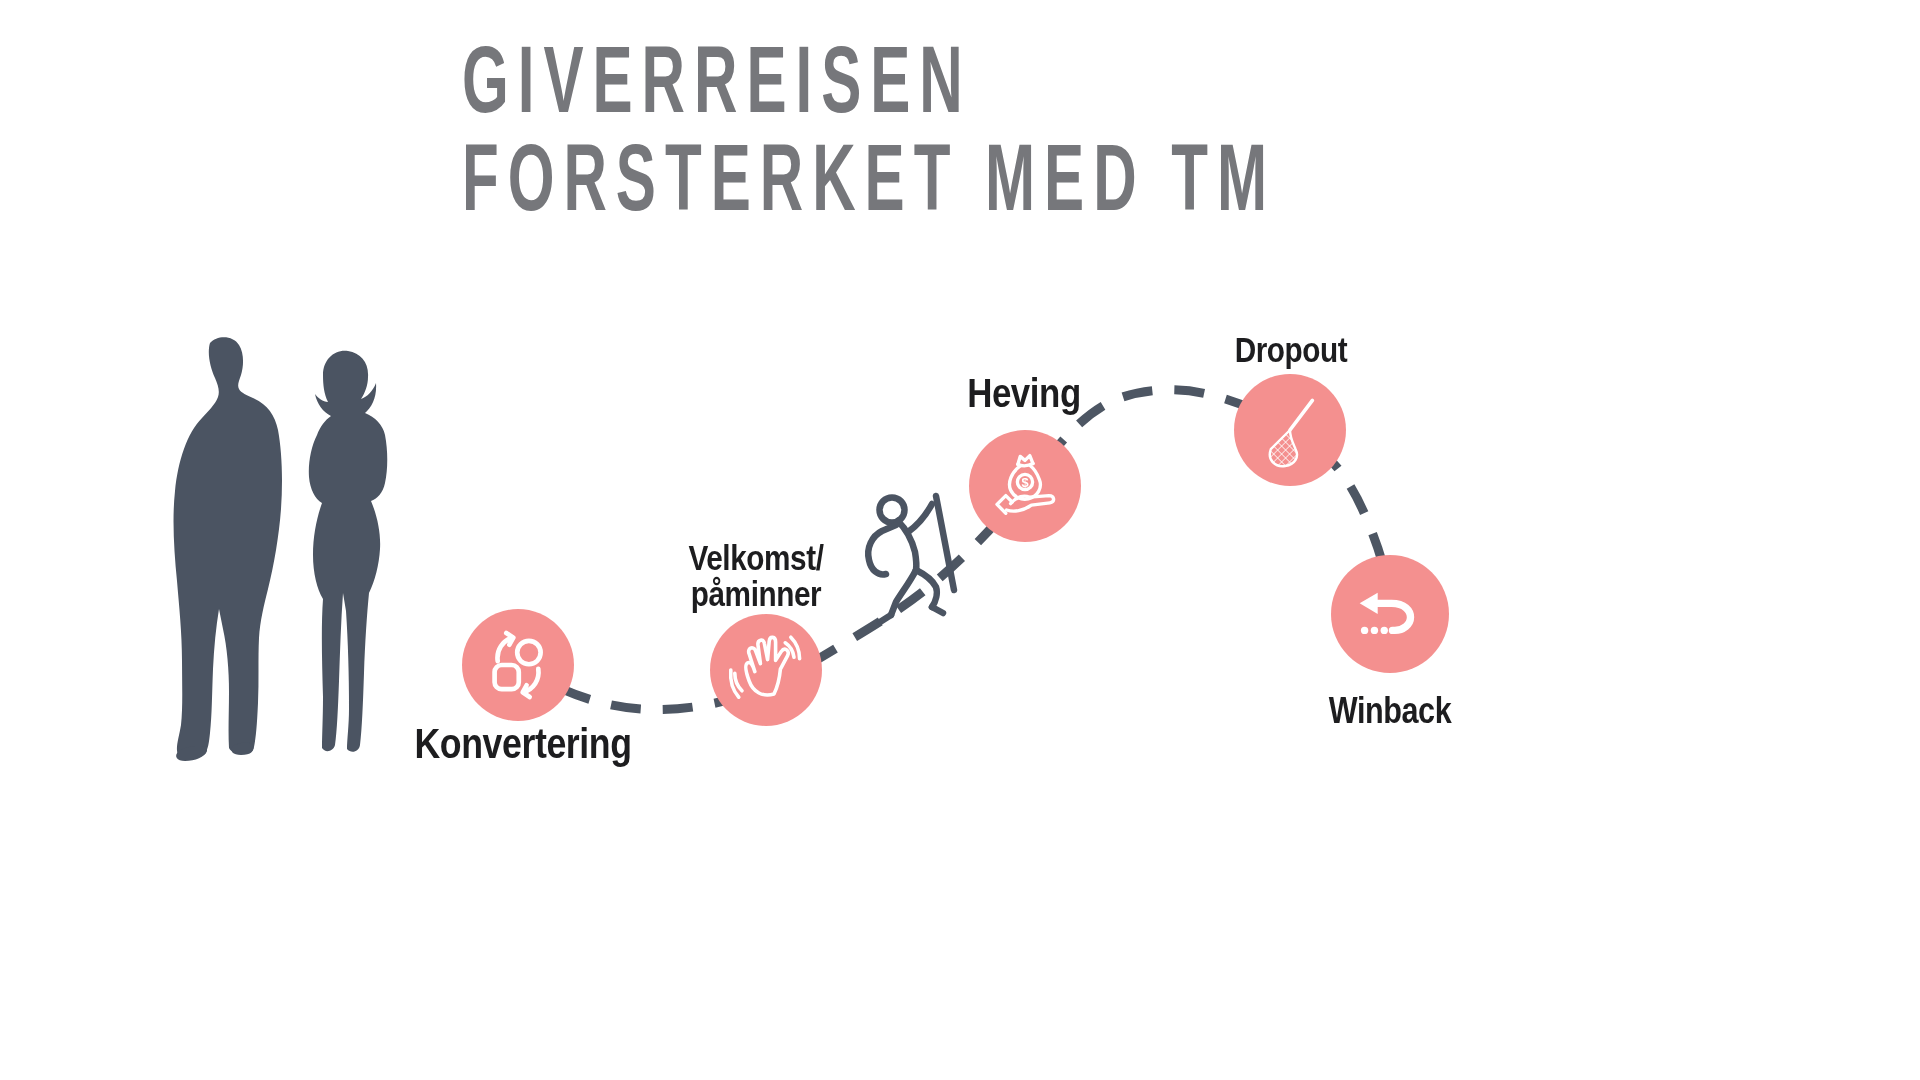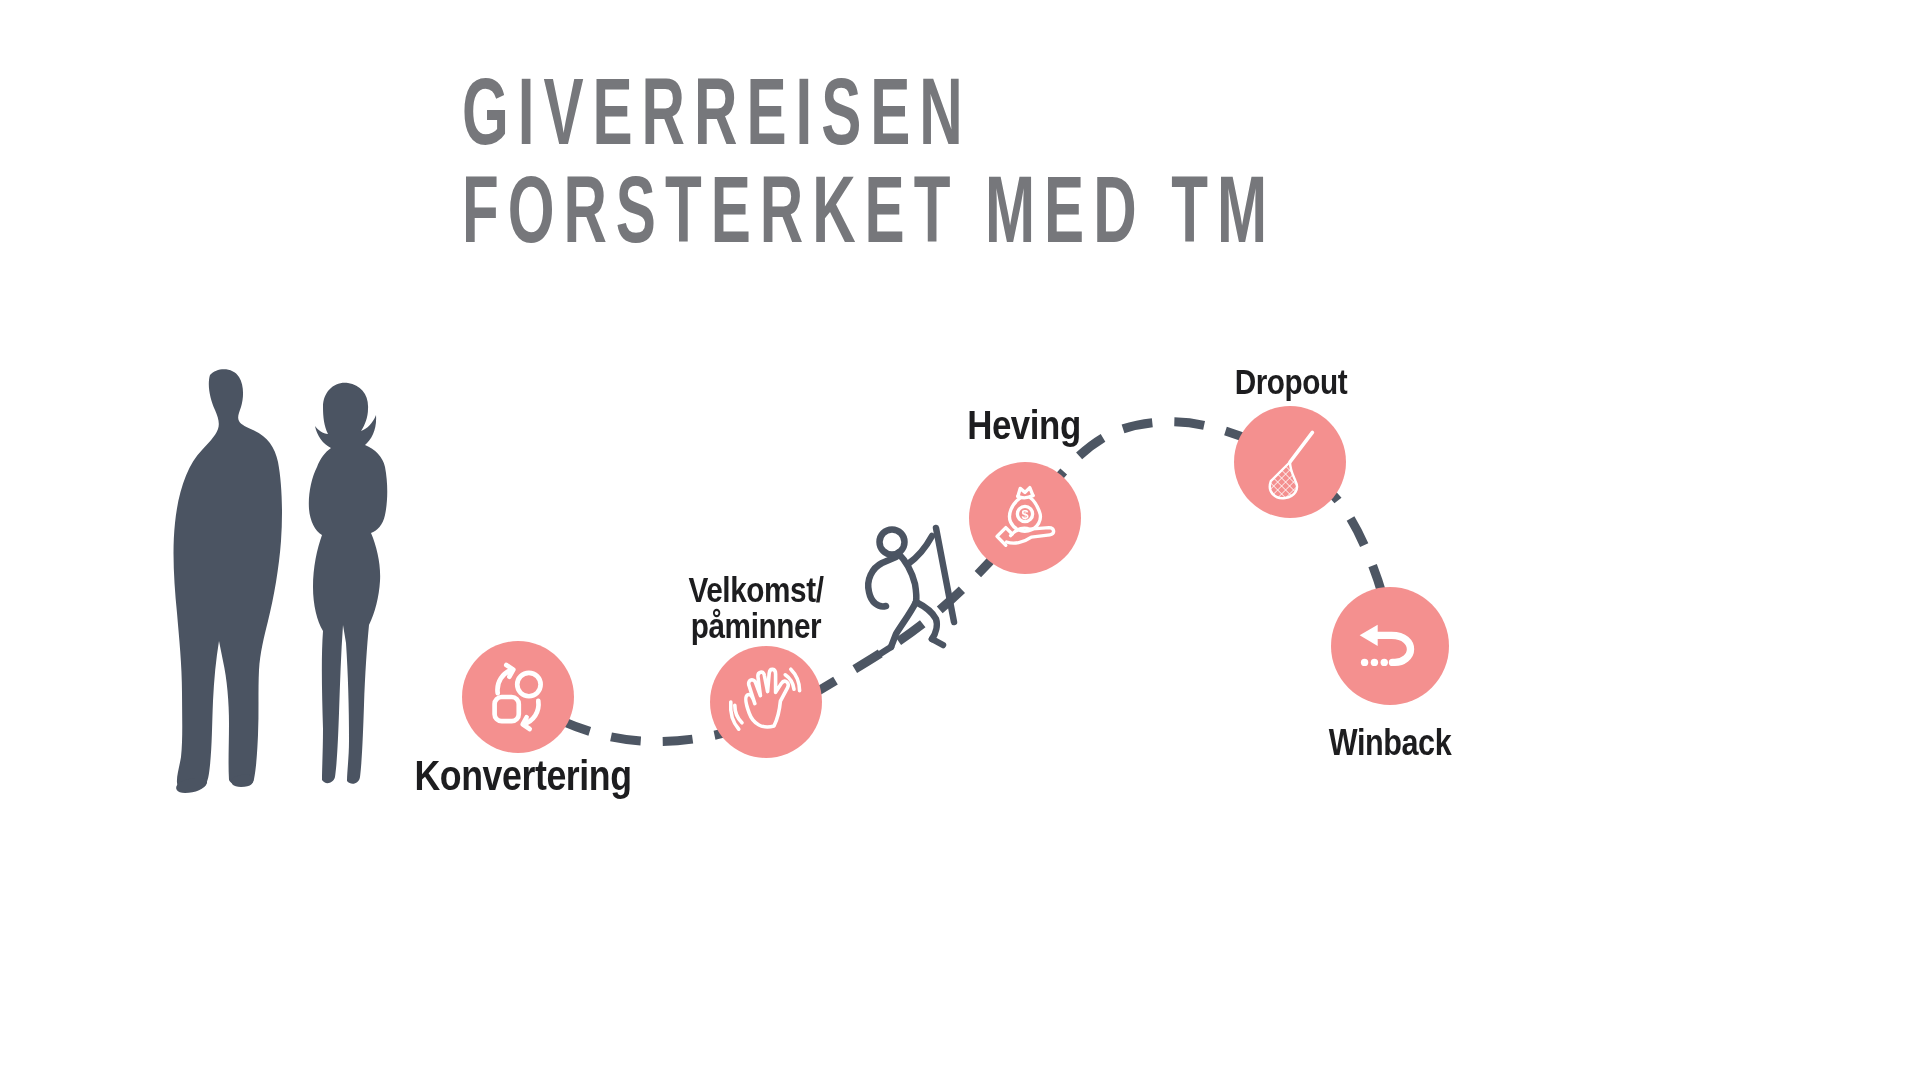--- a/index.html
+++ b/index.html
@@ -1,19 +1,18 @@
 <!DOCTYPE html>
 <html><head>
 <meta charset="utf-8">
 <style>
   html,body{margin:0;padding:0;background:#fff;}
   .canvas{
     position:relative;width:1920px;height:978px;overflow:hidden;background:#fff;
     font-family:"Liberation Sans", sans-serif;
-    margin-top:32px;
   }
   
   .title{
     position:absolute;left:462px;top:31px;color:#76777B;
     font-size:94px;font-weight:bold;letter-spacing:14px;line-height:98px;
     transform:scaleX(0.64);transform-origin:left top;white-space:nowrap;
   }
   
   .circle{
     position:absolute;width:112px;height:112px;border-radius:50%;

